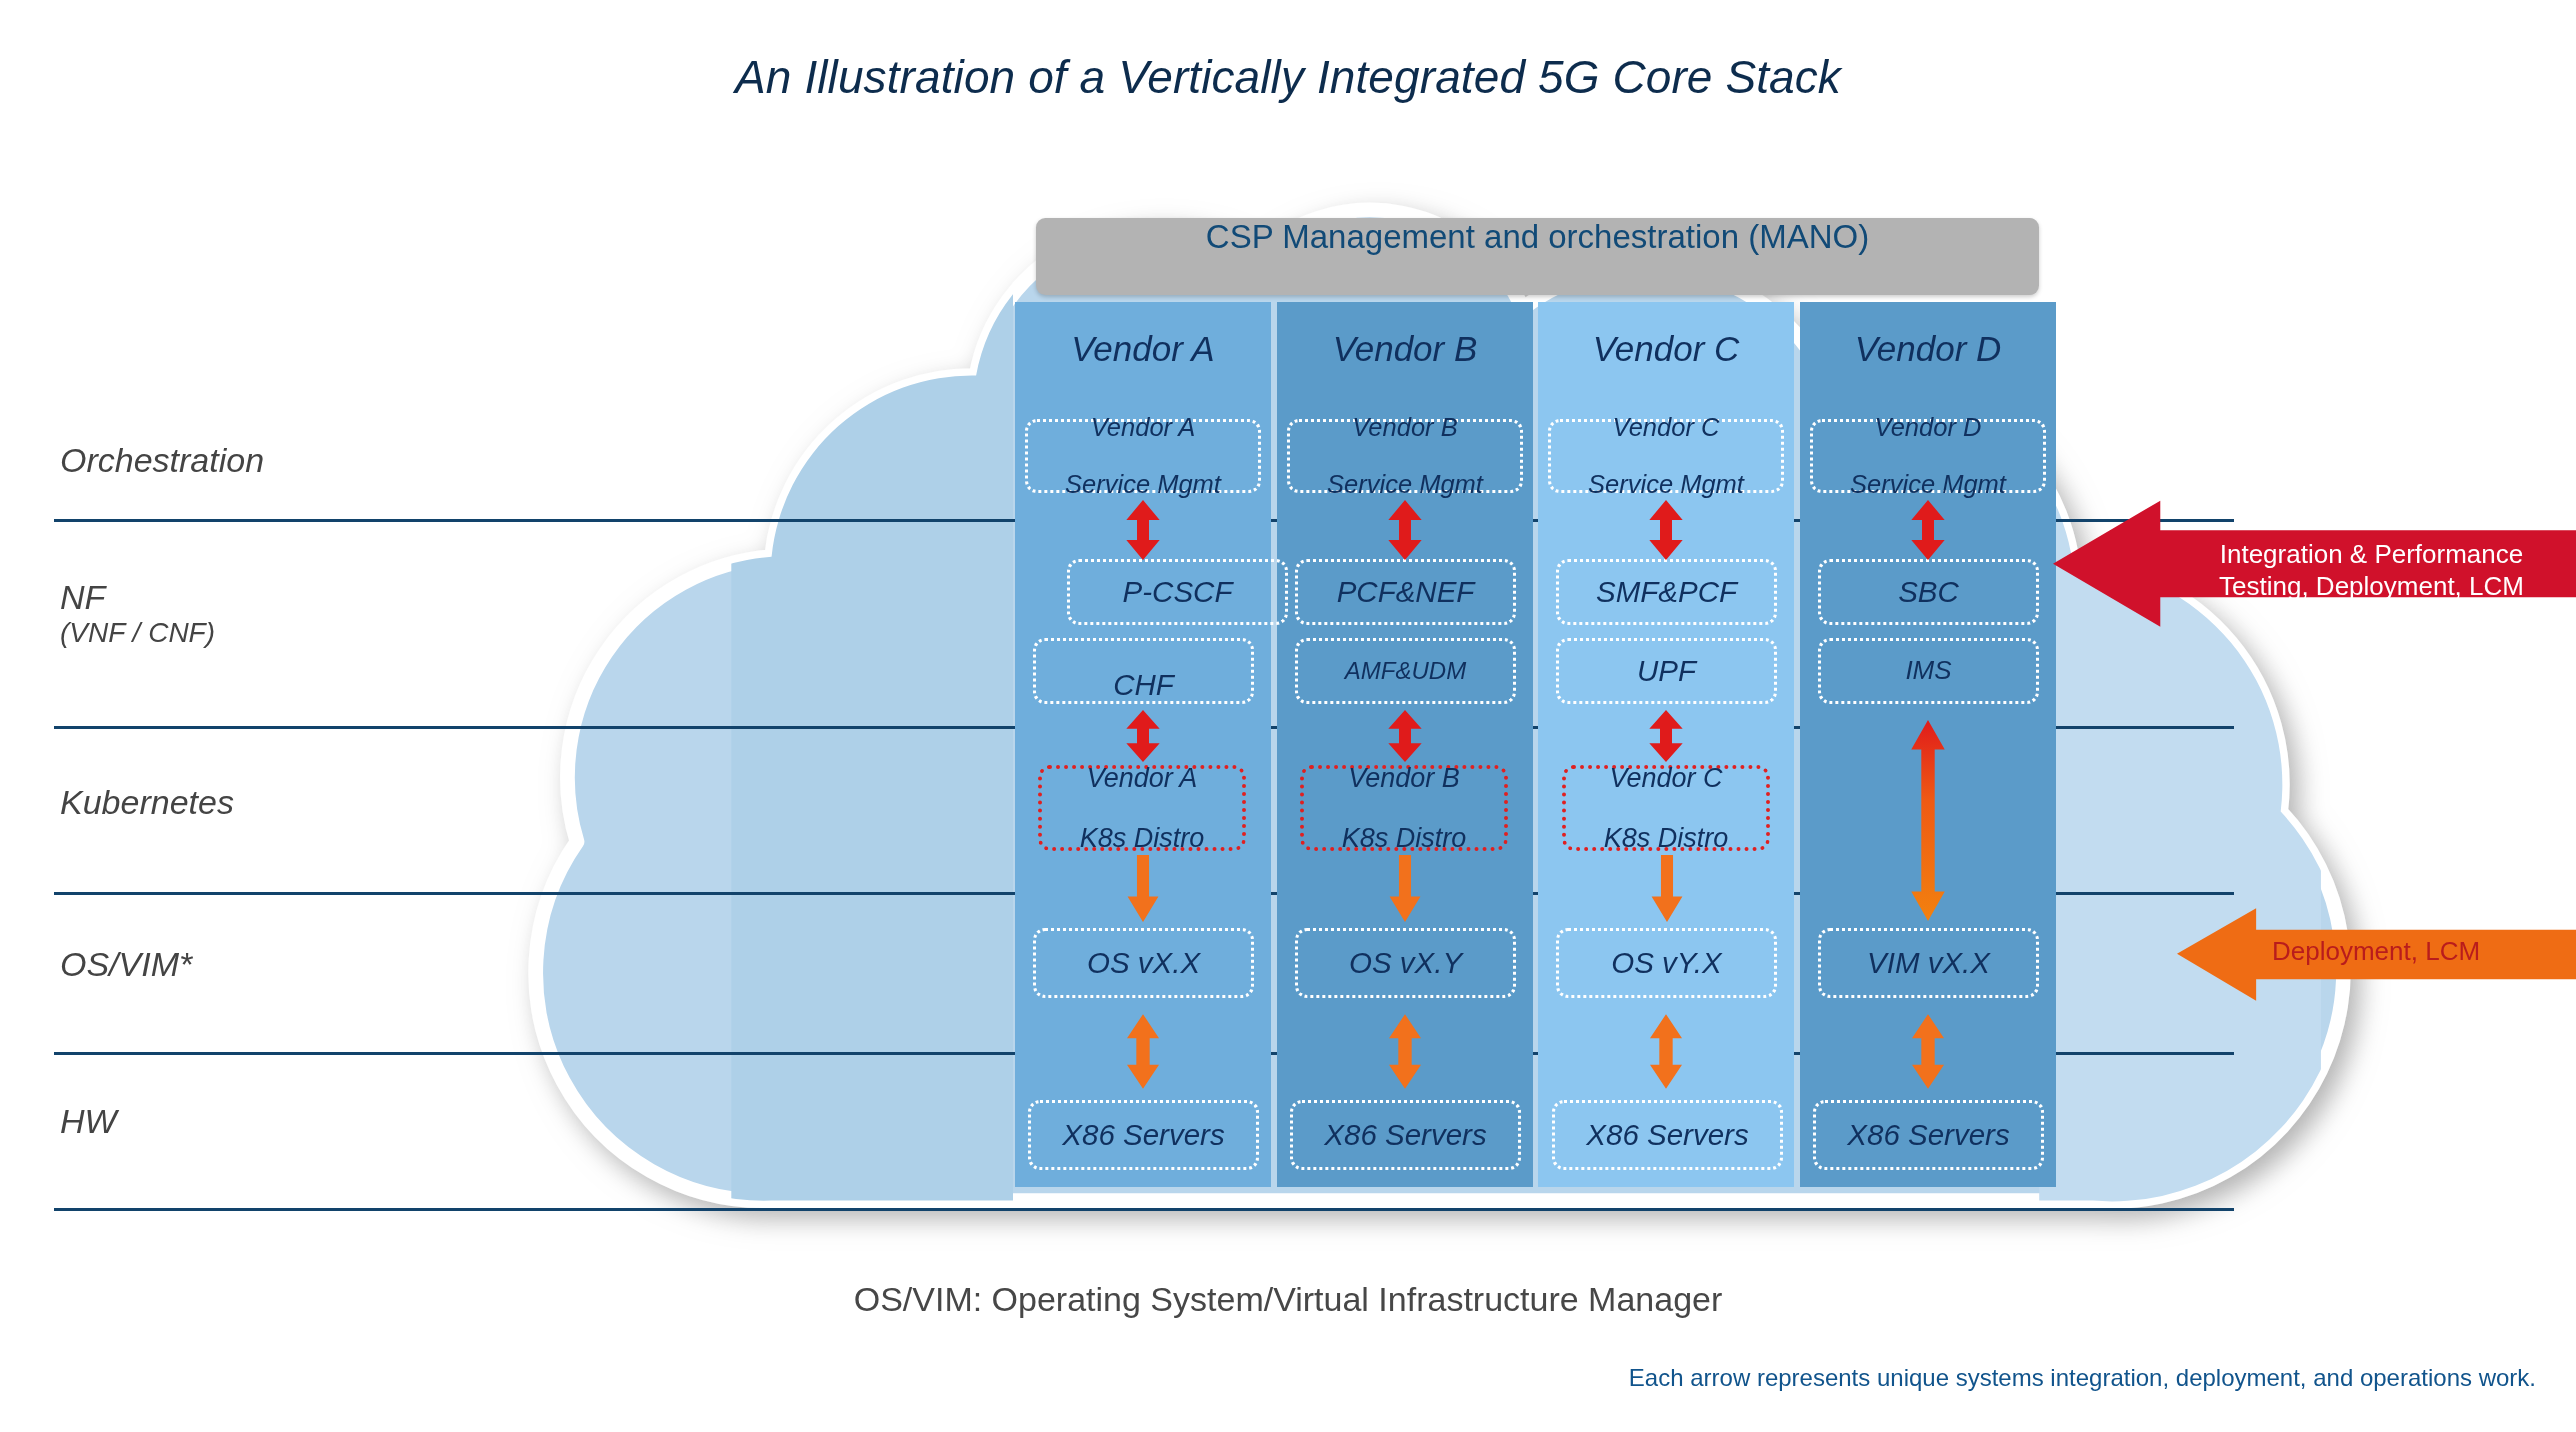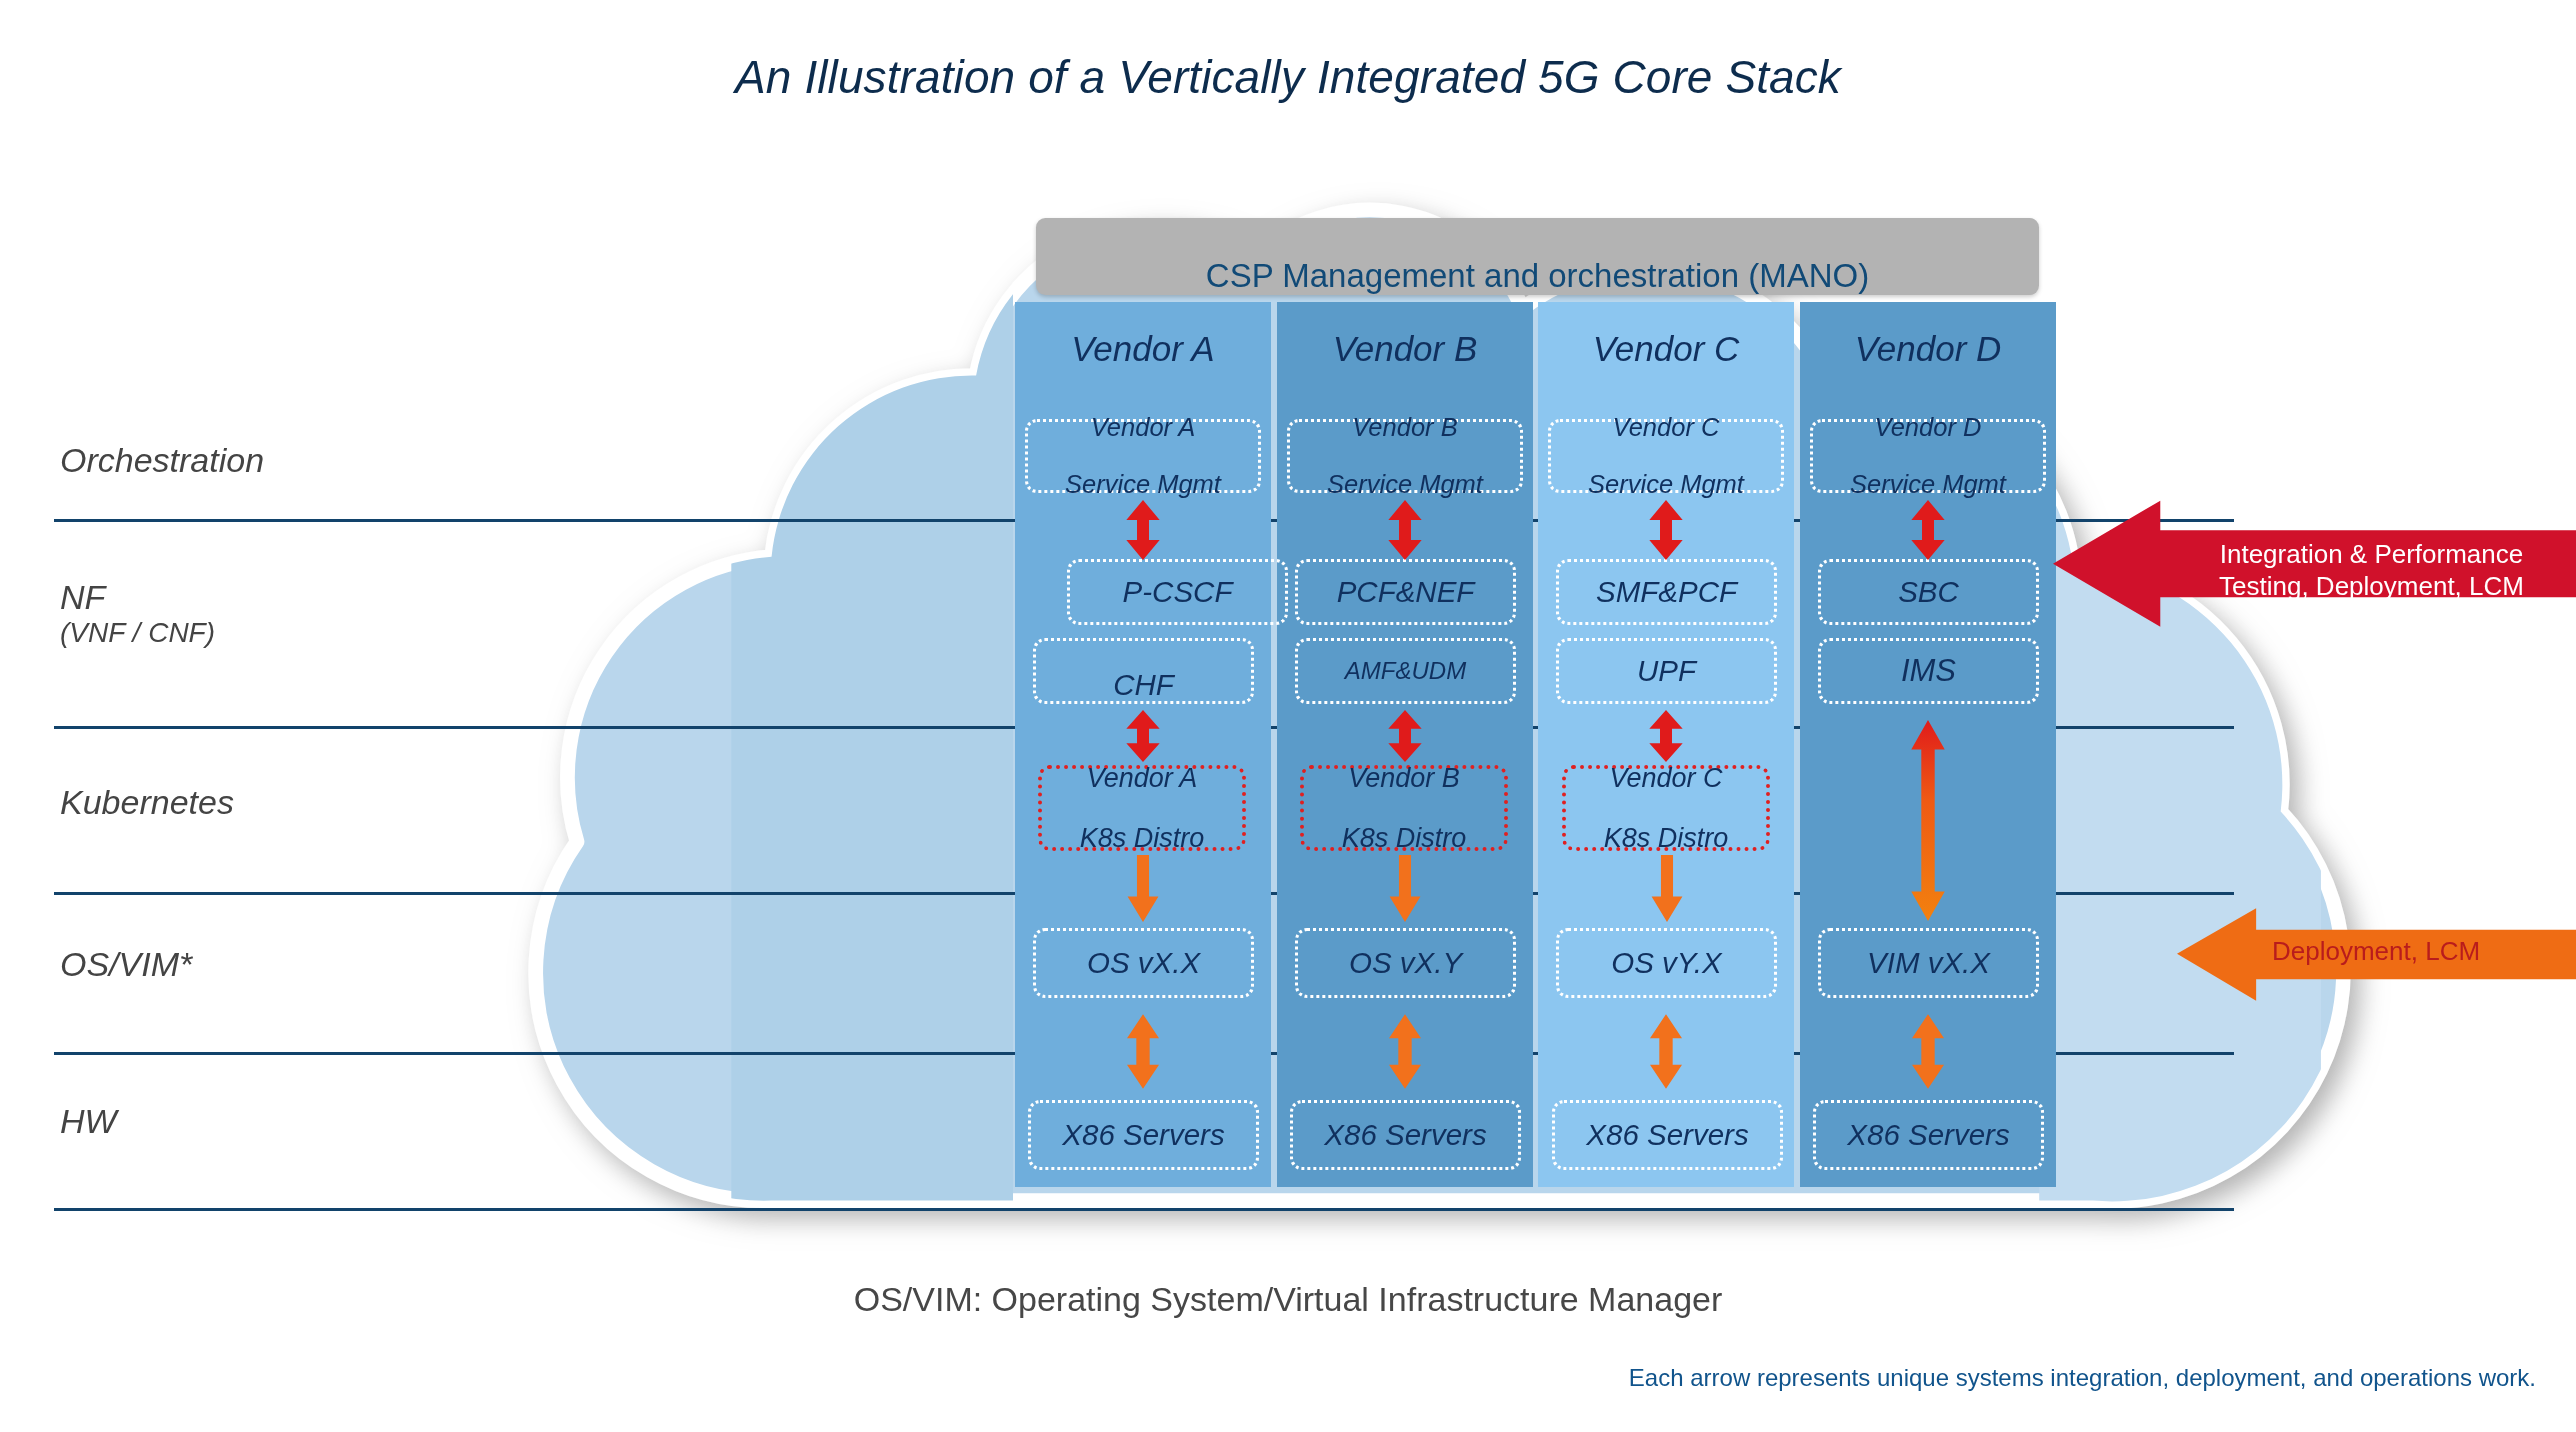--- a/index.html
+++ b/index.html
@@ -30,21 +30,21 @@
   .rowlabel .main{font-size:34px;display:block;}
   .rowlabel .sub{font-size:28px;display:block;margin-top:2.7px;text-align:center;}
 
   
   .vcol{position:absolute;top:302px;height:885px;}
 
   
   #mano{
     position:absolute;left:1036px;top:218px;width:1003px;height:77px;
     background:#b3b3b3;border-radius:9.4px;
-    display:flex;align-items:flex-end;justify-content:center;
+    display:flex;align-items:flex-start;justify-content:center;
     box-shadow:0 2px 4.7px rgba(0,0,0,.20);
   }
   #mano .txt{font-size:33px;color:#114a77;white-space:nowrap;}
 
   
   .vhead{
     position:absolute;top:322px;height:54px;
     display:flex;align-items:center;justify-content:center;
     font-size:35px;font-style:italic;color:#10305e;white-space:nowrap;
   }
@@ -211,21 +211,21 @@
 
 <div class="box" data-name="nf-bottom-box-a" style="left:1033px;top:638px;width:221px;height:66px;font-size:29.5px;align-items:flex-end;">
   <span data-name="nf-bottom-box-a-label">CHF</span>
 </div>
 <div class="box" data-name="nf-bottom-box-b" style="left:1295px;top:638px;width:221px;height:66px;font-size:24px;">
   <span data-name="nf-bottom-box-b-label">AMF&amp;UDM</span>
 </div>
 <div class="box" data-name="nf-bottom-box-c" style="left:1556px;top:638px;width:221px;height:66px;font-size:29.5px;">
   <span data-name="nf-bottom-box-c-label">UPF</span>
 </div>
-<div class="box" data-name="nf-bottom-box-d" style="left:1818px;top:638px;width:221px;height:66px;font-size:31px;align-items:center;">
+<div class="box" data-name="nf-bottom-box-d" style="left:1818px;top:638px;width:221px;height:66px;font-size:26px;align-items:center;">
   <span data-name="nf-bottom-box-d-label">IMS</span>
 </div>
 
 <div class="box k8s" data-name="kubernetes-box-a" style="left:1038px;top:765px;width:208px;height:86px;font-size:27px;">
   <span><span data-name="kubernetes-box-a-line1">Vendor A</span><br><span data-name="kubernetes-box-a-line2">K8s Distro</span></span>
 </div>
 <div class="box k8s" data-name="kubernetes-box-b" style="left:1300px;top:765px;width:208px;height:86px;font-size:27px;">
   <span><span data-name="kubernetes-box-b-line1">Vendor B</span><br><span data-name="kubernetes-box-b-line2">K8s Distro</span></span>
 </div>
 <div class="box k8s" data-name="kubernetes-box-c" style="left:1562px;top:765px;width:208px;height:86px;font-size:27px;">

